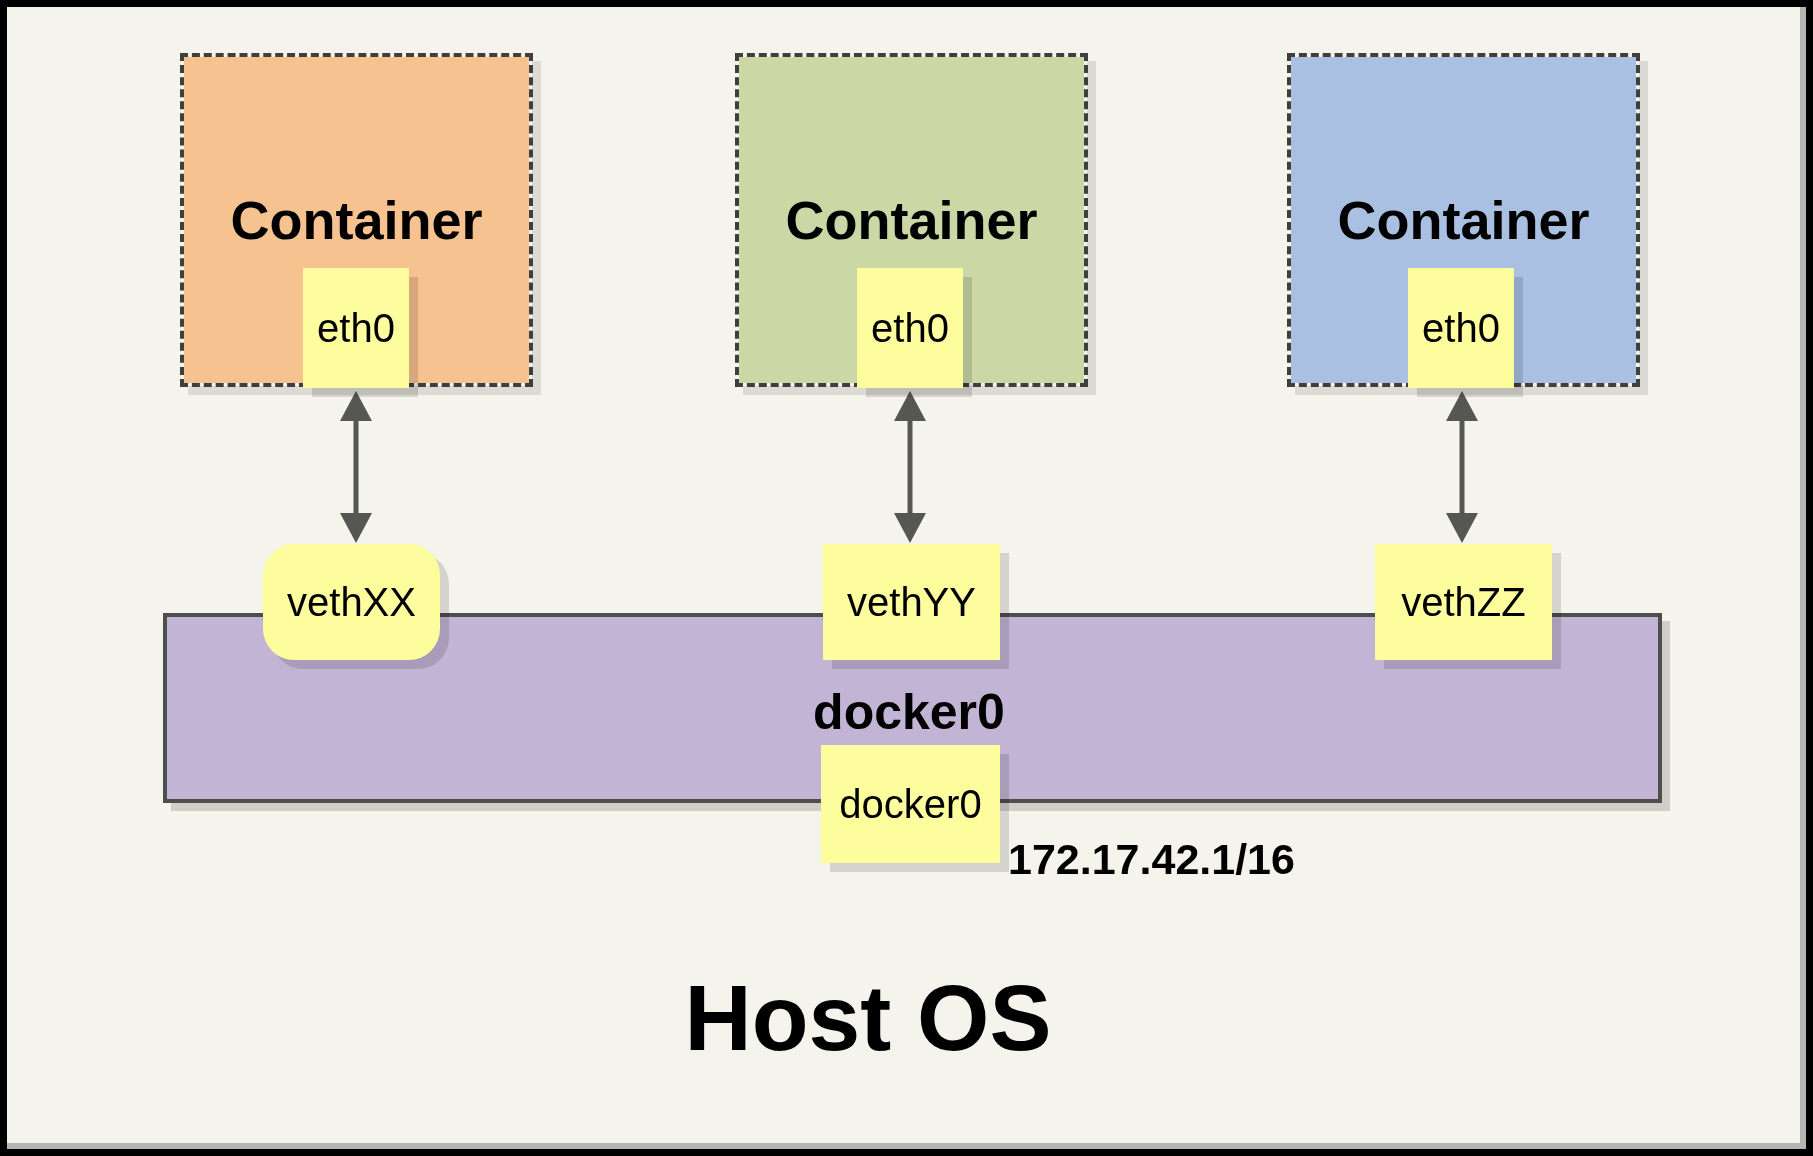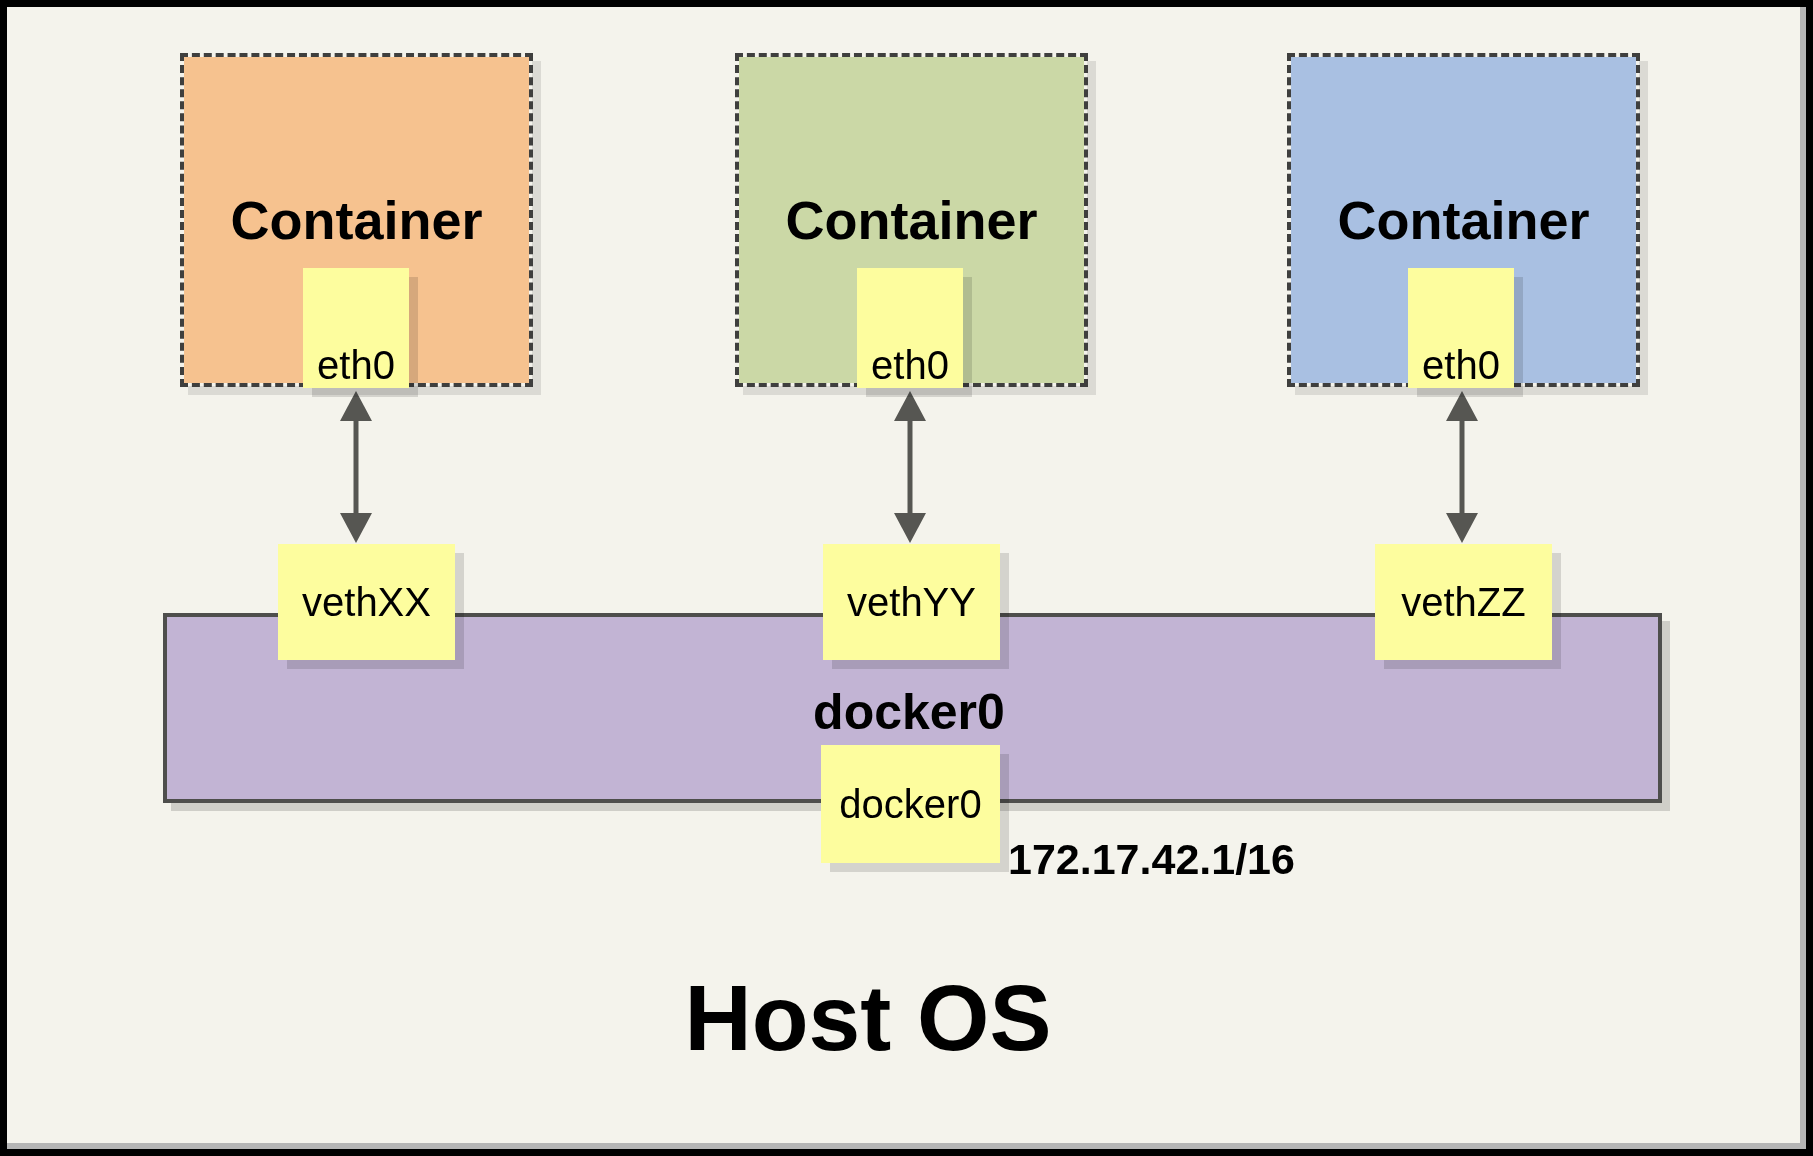--- a/index.html
+++ b/index.html
@@ -29,24 +29,24 @@
   .c1{left:173px;} .c2{left:728px;} .c3{left:1280px;}
   
   .iface{
     position:absolute;
     background:#fdfd9e;
     box-shadow:9px 9px 0 rgba(0,0,0,0.13);
     display:flex;align-items:center;justify-content:center;
     font-size:40px;
     z-index:3;
   }
-  .eth{width:106px;height:120px;top:261px;align-items:flex-end;}
+  .eth{width:106px;height:120px;top:261px;}
   .eth1{left:296px;} .eth2{left:850px;} .eth3{left:1401px;}
   .veth{width:177px;height:116px;top:537px;}
-  .veth1{left:271px;} .veth2{left:816px;} .veth3{left:1368px;}
+  .veth1{left:256px;border-radius:31px;} .veth2{left:816px;} .veth3{left:1368px;}
   
   .arrow{
     position:absolute;top:382px;width:44px;height:156px;z-index:2;
   }
   .a1{left:327px;} .a2{left:881px;} .a3{left:1433px;}
   
   .bridge-bar{
     position:absolute;
     left:156px;top:606px;width:1499px;height:190px;
     box-sizing:border-box;

